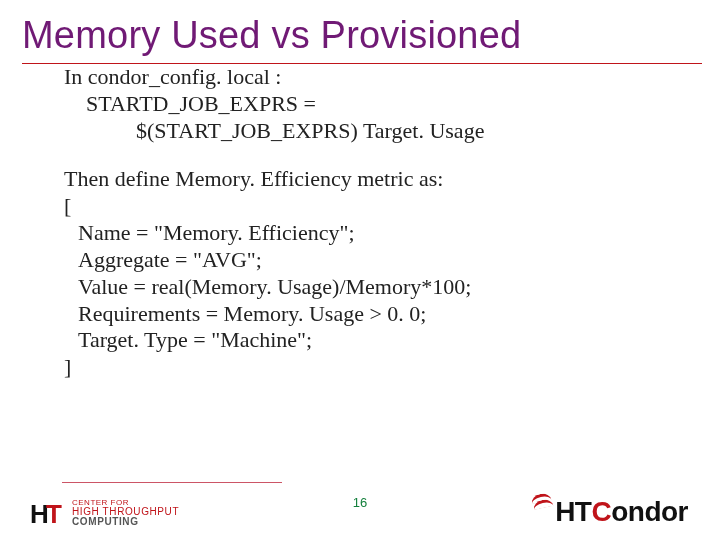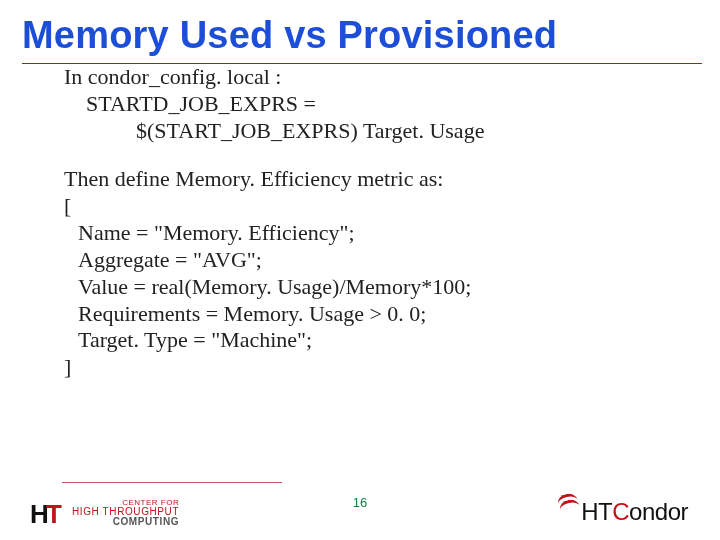--- a/index.html
+++ b/index.html
@@ -1,38 +1,38 @@
 <!DOCTYPE html>
 <html><head>
 <meta charset="utf-8">
 <style>
   * { margin: 0; padding: 0; box-sizing: border-box; }
   html, body { width: 720px; height: 540px; background: #fff; font-family: "Times New Roman", Times, serif; color: #222; }
   .slide { position: relative; width: 720px; height: 540px; padding: 14px 28px 0 28px; }
-  .title { font-family: Arial, Helvetica, sans-serif; font-weight: 700; font-size: 38px; color: #1d4ed8; margin-left: -6px; letter-spacing: 0.2px; }
+  .title { font-family: Arial, Helvetica, sans-serif; font-weight: 400; font-size: 38px; color: #701a75; margin-left: -6px; letter-spacing: 0.2px; }
   .rule { border: 0; border-top: 1.5px solid #c0141a; margin-top: 6px; margin-left: -6px; width: 680px; }
   .body { font-size: 22px; line-height: 1.22; margin-top: 0; margin-left: 36px; }
   .i1 { margin-left: 22px; }
   .i2 { margin-left: 72px; }
   .gap { height: 22px; }
   .bracket { margin-left: 0; }
   .def { margin-left: 14px; }
   .footer { position: absolute; bottom: 2px; left: 0; width: 720px; height: 54px; }
   .hairline { position: absolute; top: -2px; left: 62px; width: 220px; border-top: 0.7px solid #c56; }
   .logo-left { position: absolute; left: 30px; bottom: 8px; display: flex; align-items: center; }
   .ht-mark { position: relative; width: 36px; height: 34px; margin-right: 6px; }
   .ht-h { position: absolute; left: 0; top: 3px; font-family: Arial, sans-serif; font-weight: 800; font-size: 26px; color: #111; }
   .ht-t { position: absolute; left: 16px; top: 3px; font-family: Arial, sans-serif; font-weight: 800; font-size: 26px; color: #c0141a; }
-  .ht-text { display: flex; flex-direction: column; font-family: Arial, sans-serif; line-height: 1.02; text-align: right; }
+  .ht-text { display: flex; flex-direction: column; font-family: Arial, sans-serif; line-height: 1.02; }
   .ht-line1 { font-size: 8px; color: #c0141a; letter-spacing: 0.5px; }
   .ht-line2 { font-size: 10px; color: #c0141a; letter-spacing: 0.6px; font-weight: 400; }
   .ht-line3 { font-size: 10px; color: #555; letter-spacing: 0.6px; font-weight: 600; }
   .pagenum { position: absolute; left: 50%; transform: translateX(-50%); bottom: 28px; font-family: Arial, sans-serif; font-size: 13px; color: #15803d; }
   .logo-right { position: absolute; right: 32px; bottom: 8px; display: flex; align-items: center; }
-  .htc-text { font-family: Arial, sans-serif; font-weight: 400; font-size: 24px; color: #111; letter-spacing: -0.5px; }
+  .htc-text { font-family: Arial, sans-serif; font-weight: 700; font-size: 28px; color: #111; letter-spacing: -0.5px; }
   .htc-ht { color: #111; }
   .htc-c { color: #c0141a; }
   .htc-swoosh { position: relative; width: 24px; height: 22px; margin-left: -2px; margin-bottom: 14px; }
   .swoosh { position: absolute; width: 20px; height: 8px; border-radius: 50% 50% 0 0 / 100% 100% 0 0; border-top: 3px solid #c0141a; transform: rotate(-12deg); }
   .swoosh.s2 { top: 6px; left: 2px; }
 </style>
 </head>
 <body>
 
 <div class="slide">

